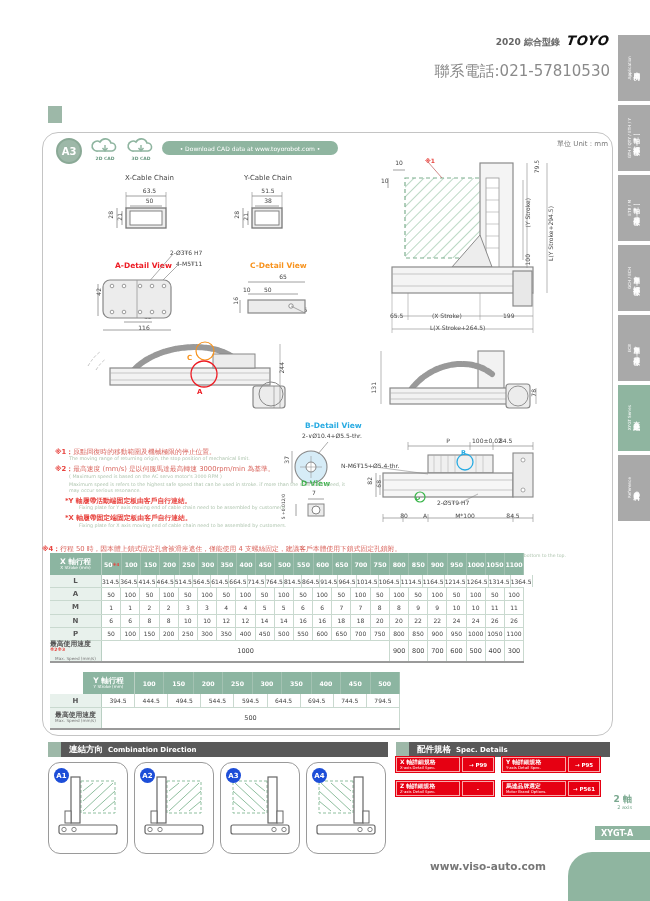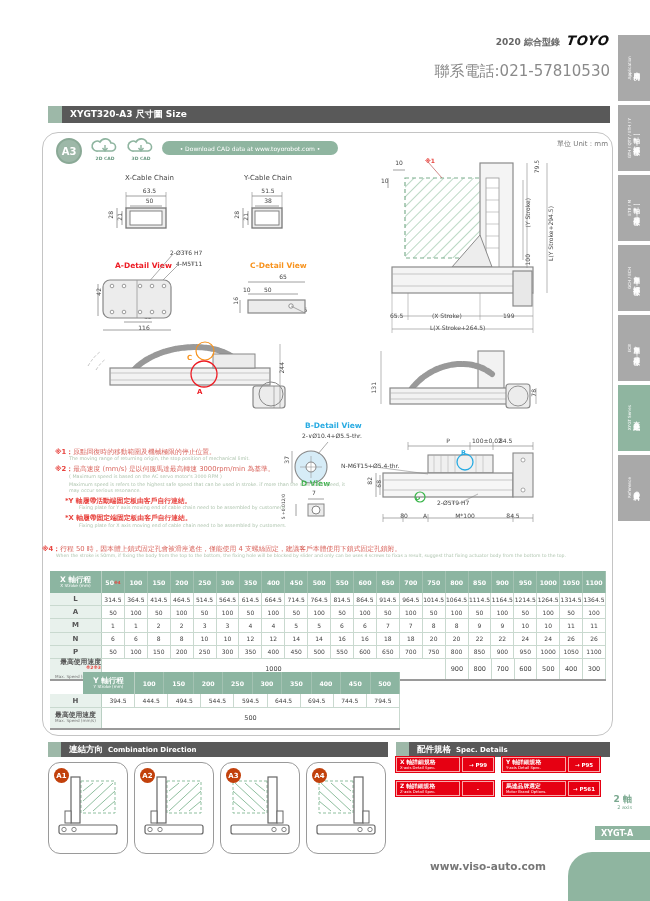--- a/index.html
+++ b/index.html
@@ -62,21 +62,21 @@
   .speedrow .tlabel{background:#E8F1EC;}
   .speedrow .tlabel .zh{font-size:6.8px;font-weight:bold;color:#555;line-height:1.1;}
   .speedrow .tlabel .zh sup{font-size:4.5px;}
   .speedrow .tlabel .en{font-size:4.2px;color:#777;line-height:1.1;}
   .sp-main{flex:15;display:flex;align-items:center;justify-content:center;font-size:6.5px;border-right:1px solid #c9d9cf;}
   .sp-rest{flex:7;display:flex;}
   .sp-rest .tc{font-size:6.5px;}
   
   .combthumbs{top:762px;left:48px;display:flex;gap:6px;}
   .thumb{width:80px;height:92px;border:1.5px solid #9a9a9a;border-radius:12px;position:relative;box-sizing:border-box;background:#fff;}
-  .thumb .tbadge{position:absolute;top:5px;left:5px;width:15px;height:15px;border-radius:50%;background:#c2410c;color:#fff;
+  .thumb .tbadge{position:absolute;top:5px;left:5px;width:15px;height:15px;border-radius:50%;background:#1d4ed8;color:#fff;
                  font-size:7px;font-weight:bold;display:flex;align-items:center;justify-content:center;z-index:2;}
   .thumb svg{left:6px;top:10px;}
   .thumb.a3 svg,.thumb.a4 svg{transform:scaleX(-1);}
   .specgrid{top:757px;left:396px;width:214px;display:flex;flex-wrap:wrap;column-gap:8px;row-gap:9px;}
   .specitem{width:98px;height:15px;display:flex;gap:2px;}
   .specitem .lbox{flex:1;background:#E60012;border:1px solid #F8A9A9;box-shadow:0 0 0 1px #E60012;color:#fff;
                   display:flex;flex-direction:column;justify-content:center;padding-left:3px;box-sizing:border-box;}
   .specitem .lbox .zh{font-size:5.8px;font-weight:bold;line-height:1.15;}
   .specitem .lbox .en{font-size:3.8px;line-height:1.15;}
   .specitem .pbox{width:30px;flex:none;background:#E60012;border:1px solid #F8A9A9;box-shadow:0 0 0 1px #E60012;color:#fff;
@@ -102,23 +102,20 @@
 
 <div id="page">
 
   <div class="abs brandrow">
     <span class="catalog">2020 綜合型錄</span>
     <span class="brand">TOYO</span>
   </div>
   <div class="abs phone">聯系電話:021-57810530</div>
 
   <div class="greensq" style="top:106px;left:48px;width:14px;height:17px;"></div>
-  <div class="secbar mainbar">
-    <span class="zh">XYGT320-A3 尺寸圖 Size</span>
-  </div>
 
   <div class="abs mainbox"></div>
 
   <div class="abs badge">A3</div>
   <svg style="top:138px;left:90px;" width="30" height="17" viewBox="0 0 30 17">
     <path d="M8 13 a5 5 0 1 1 2-9 a6 6 0 0 1 11 1 a4 4 0 0 1 1 8 z" fill="none" stroke="#8FB5A0" stroke-width="1.6"></path>
     <path d="M15 7 v5 M12.5 10 L15 13 L17.5 10" fill="none" stroke="#8FB5A0" stroke-width="1.4"></path>
   </svg>
   <span class="cadlabel" style="top:156px;left:88px;">2D CAD</span>
   <svg style="top:138px;left:126px;" width="30" height="17" viewBox="0 0 30 17">
@@ -374,21 +371,21 @@
       <div class="note sub">
         <div class="l1"><span class="ref"></span><span>*X 軸履帶固定端固定板由客戶自行連結。</span></div>
         <div class="l2">Fixing plate for X axis moving end of cable chain need to be assembled by customers.</div>
       </div>
     </div>
   <div class="abs note4">
     <div class="l1"><span class="ref">※4：</span><span>行程 50 時，因本體上鎖式固定孔會被滑座遮住，僅能使用 4 支螺絲固定，建議客戶本體使用下鎖式固定孔鎖附。</span></div>
     <div class="l2">When the stroke is 50mm, if fixing the body from the top to the bottom, the fixing hole will be blocked by slider and only can be uses 4 screws to fixas a result, suggest that fixing actuator body from the bottom to the top.</div>
   </div>
 
-  <div class="tbl" style="top:571px;left:50px;width:556px;text-align:right;">
+  <div class="tbl" style="top:553px;left:50px;width:474px;">
     <div class="trow thead xhead">
       <div class="tlabel">
         <span class="zh">X 軸行程</span>
         <span class="en">X Stroke (mm)</span>
       </div>
       <div class="tc" style="flex:1 1 0;max-width:23px;">
         <span>50</span>
           <sup class="red" style="font-size:4px;">※4</sup>
       </div>
       <div class="tcells" style="flex:21;">

